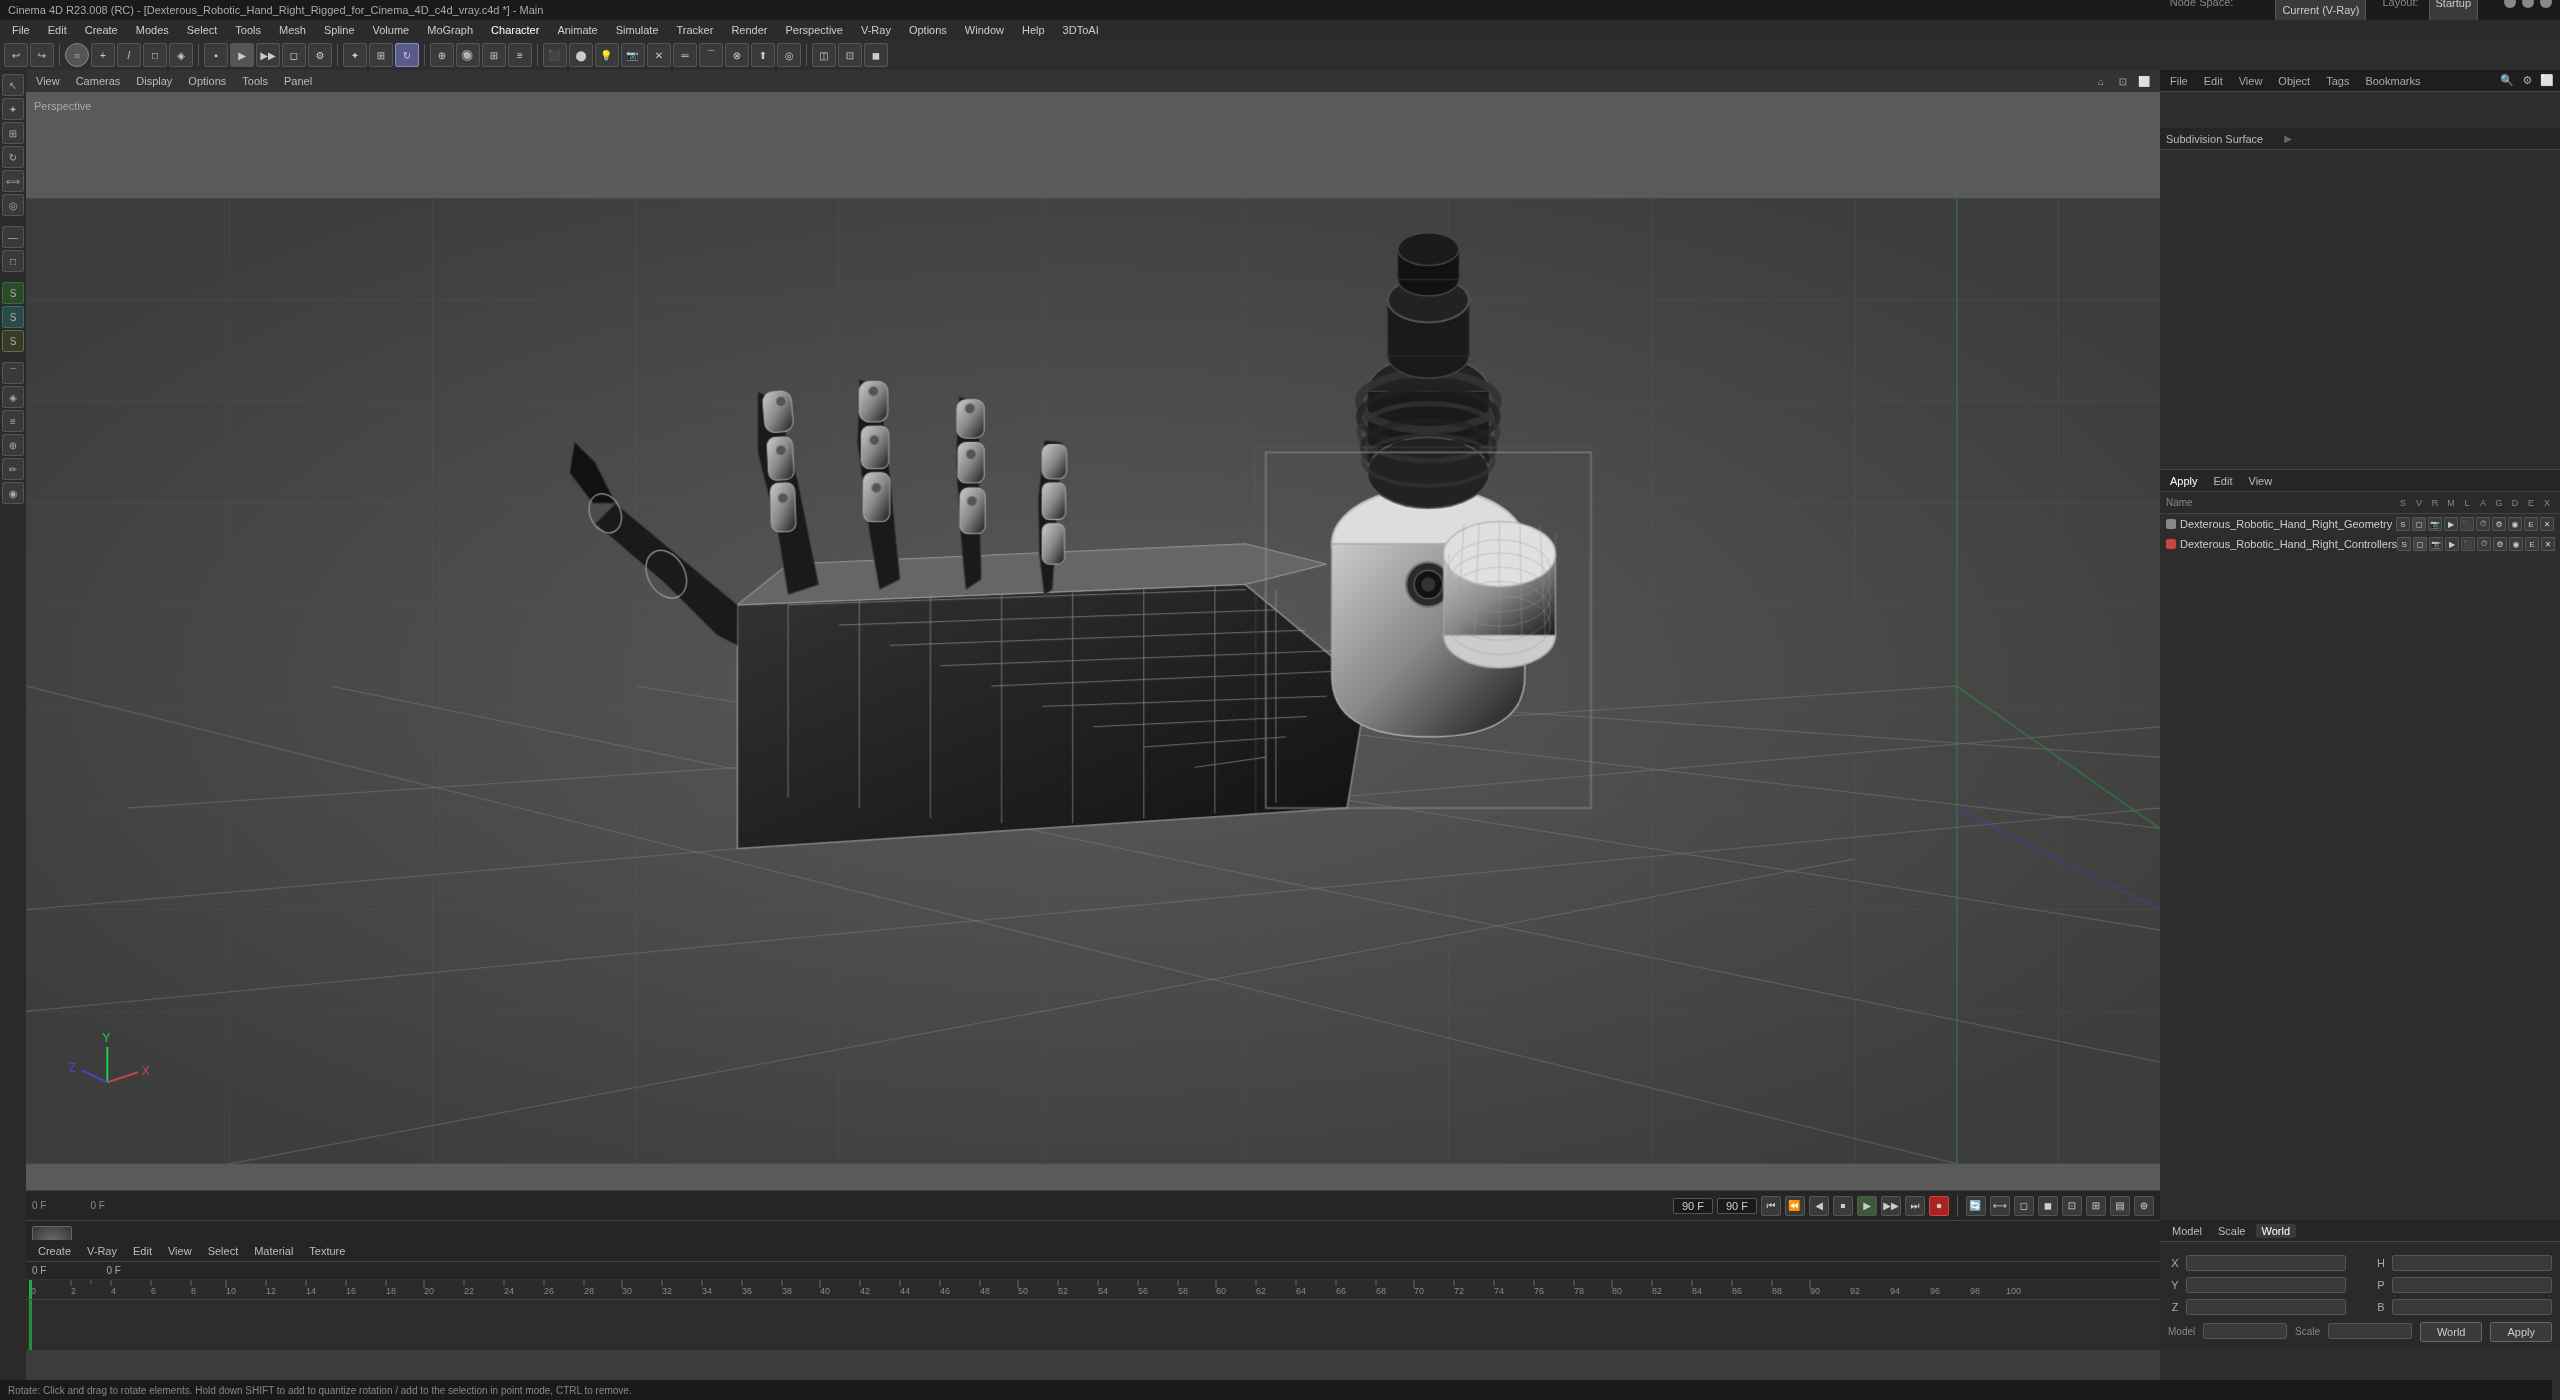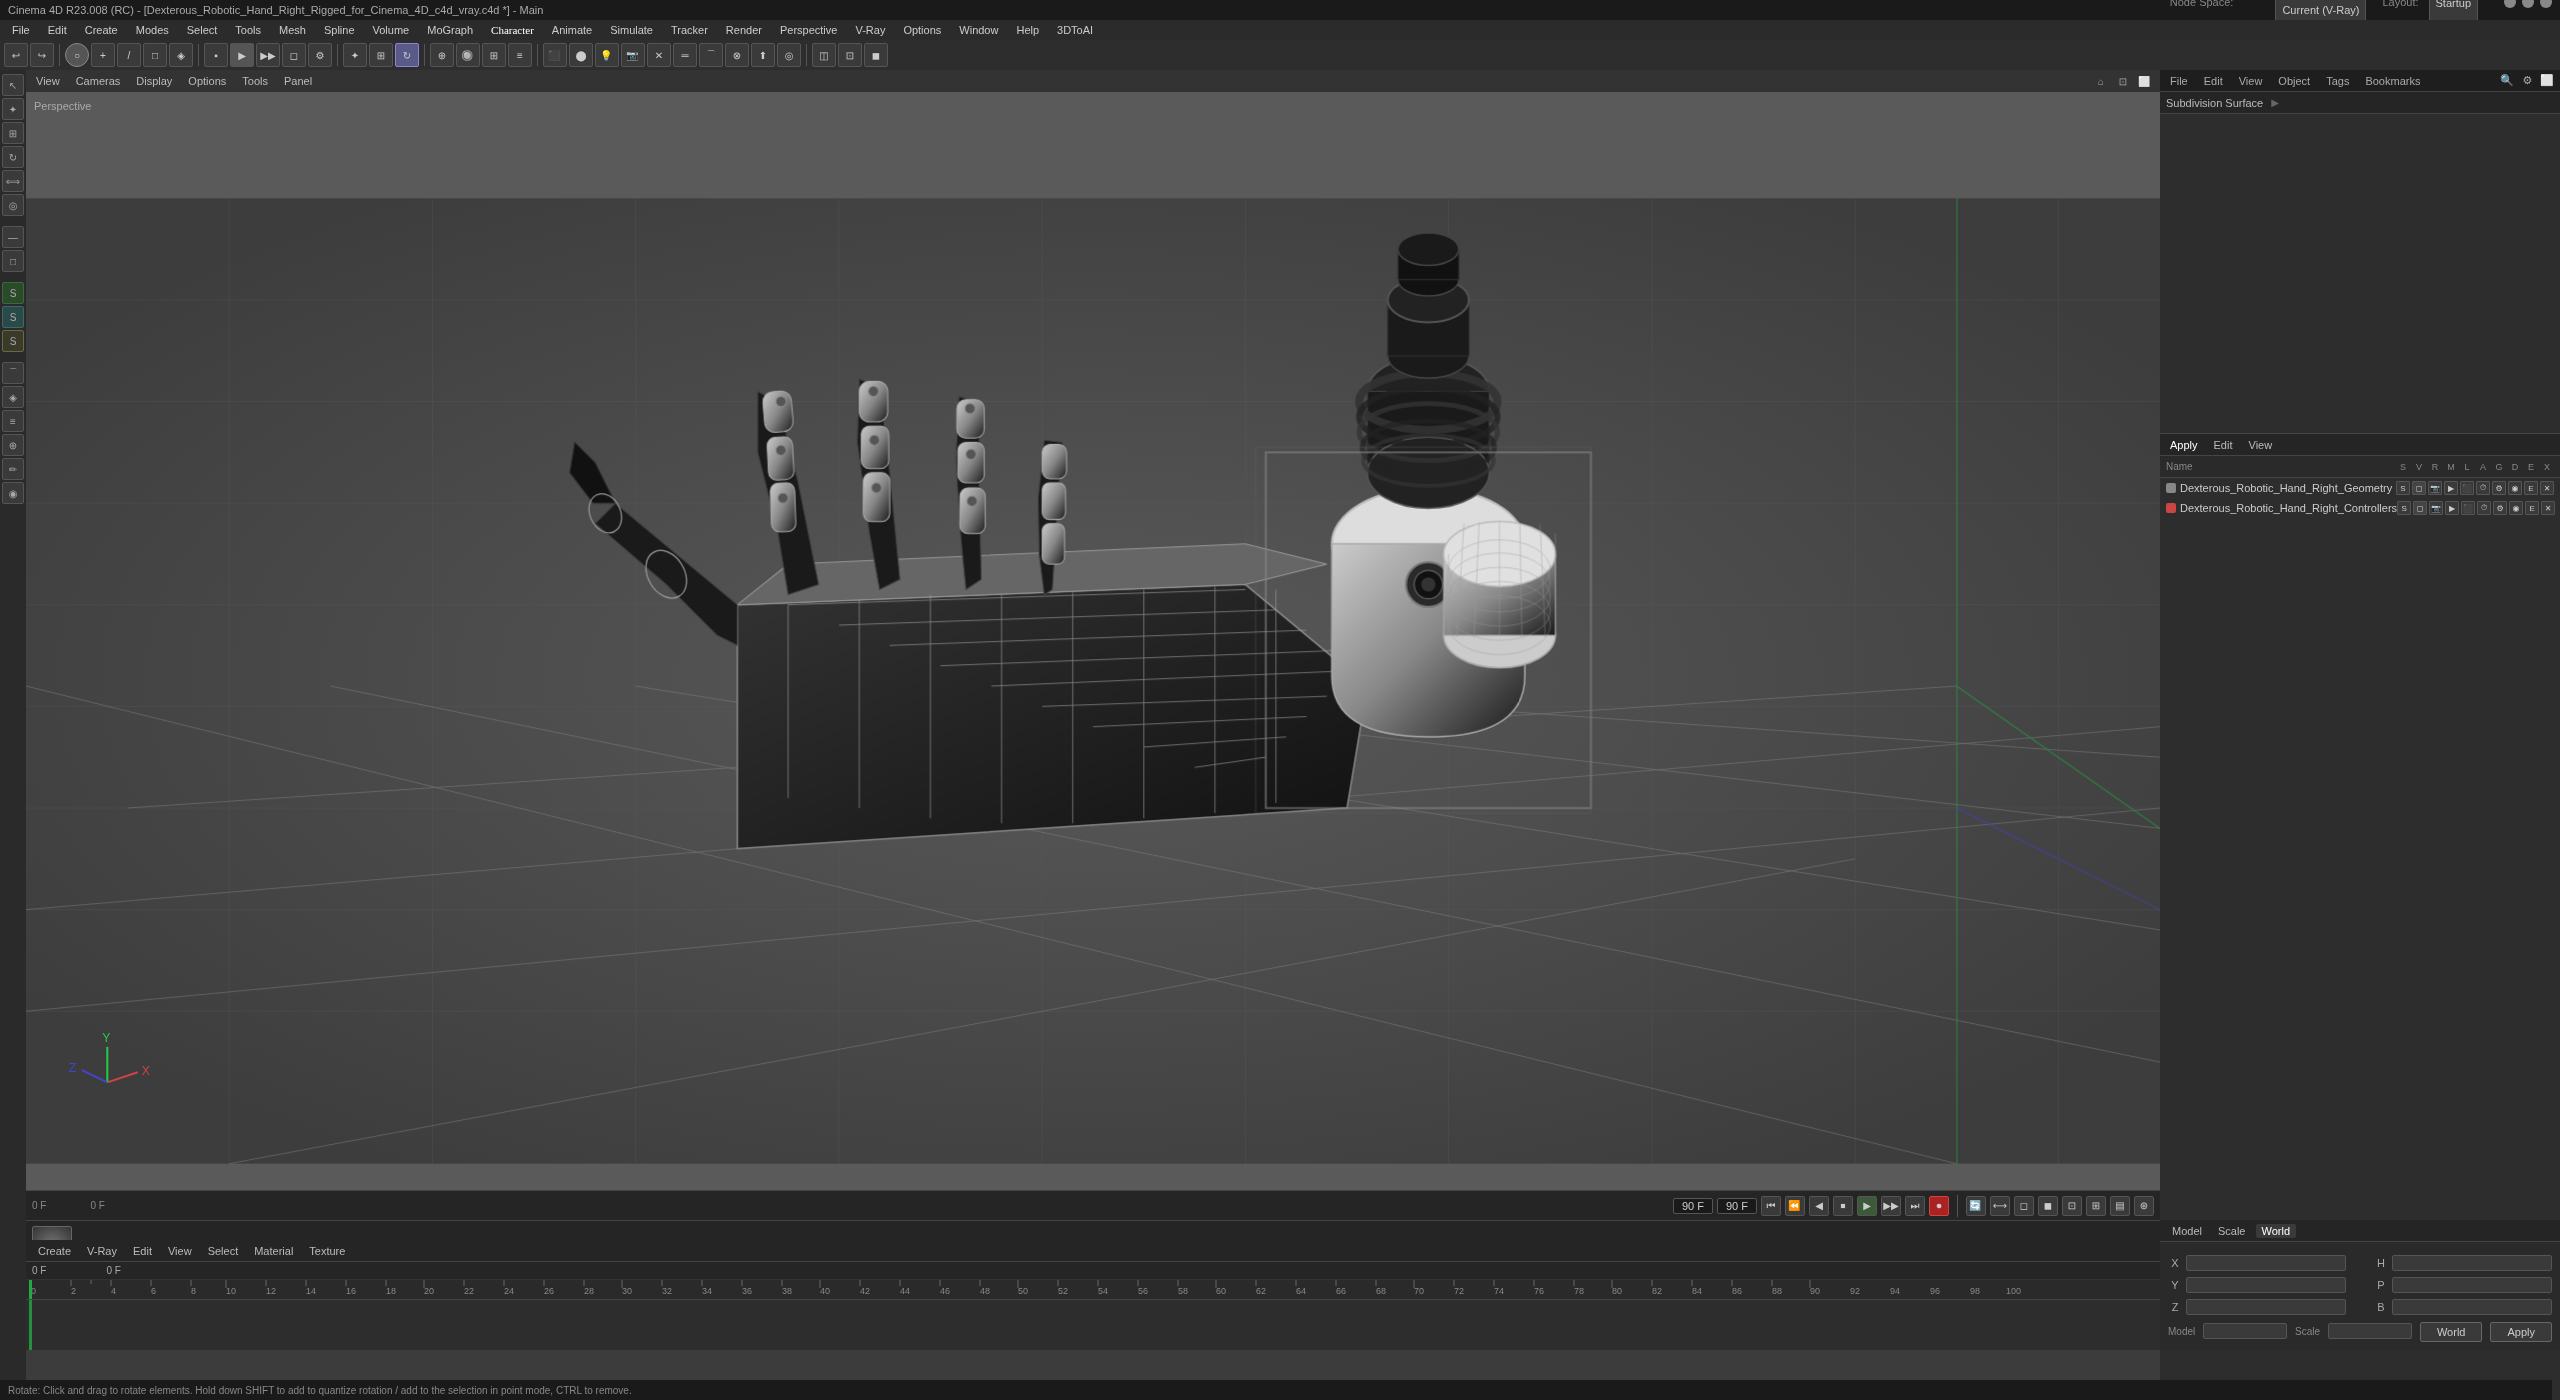--- a/index.html
+++ b/index.html
@@ -516,22 +516,23 @@
       padding: 1px 4px;
     }
 
     
     #prop-breadcrumb {
       height: 22px;
       background: #252525;
       display: flex;
       align-items: center;
       padding: 0 6px;
-      gap: 8px;
+      gap: 21px;
       border-bottom: 1px solid #444;
+      margin-top: 36px;
     }
     .breadcrumb-item {
       font-size: 11px;
       color: #bbb;
       cursor: pointer;
     }
     .breadcrumb-arrow {
       font-size: 10px;
       color: #666;
     }
@@ -561,21 +562,21 @@
   <span class="menu-item">File</span>
   <span class="menu-item">Edit</span>
   <span class="menu-item">Create</span>
   <span class="menu-item">Modes</span>
   <span class="menu-item">Select</span>
   <span class="menu-item">Tools</span>
   <span class="menu-item">Mesh</span>
   <span class="menu-item">Spline</span>
   <span class="menu-item">Volume</span>
   <span class="menu-item">MoGraph</span>
-  <span class="menu-item" style="color:#fff;font-family:Liberation Serif, serif;">Character</span>
+  <span class="menu-item" style="color:#fff;">Character</span>
   <span class="menu-item">Animate</span>
   <span class="menu-item">Simulate</span>
   <span class="menu-item">Tracker</span>
   <span class="menu-item">Render</span>
   <span class="menu-item">Perspective</span>
   <span class="menu-item">V-Ray</span>
   <span class="menu-item">Options</span>
   <span class="menu-item">Window</span>
   <span class="menu-item">Help</span>
   <span class="menu-item">3DToAI</span>

